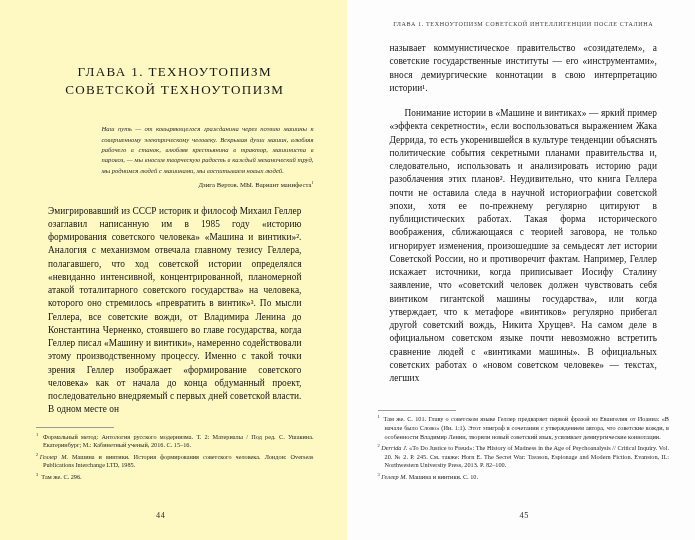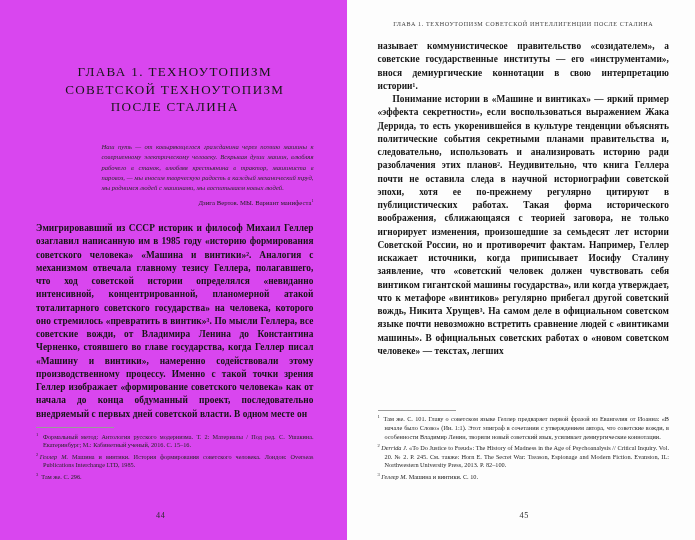--- a/index.html
+++ b/index.html
@@ -19,21 +19,21 @@
     width: 695px;
     height: 540px;
     display: flex;
     background: #ffffff;
   }
   .page {
     position: relative;
     width: 347.5px;
     height: 540px;
     box-sizing: border-box;
-    background: #d946ef;
+    background: #fef9c3;
   }
   .page-left {
     padding: 18px 34px 0 36px;
   }
   .page-right {
     padding: 18px 26px 0 30px;
     background: #fdfdfd;
   }
   
   .running-head {
@@ -89,21 +89,21 @@
     font-size: 9.35px;
     line-height: 13.25px;
     text-align: justify;
     text-justify: inter-word;
     color: #141414;
     letter-spacing: 0.06px;
   }
   .page-right .body-text {
     margin-top: 10px;
   }
-  .body-text p { margin: 0; font-weight: bold; }
+  .body-text p { margin: 12px; }
   .body-text p.indent { text-indent: 15px; }
 
   
   .footnotes {
     position: absolute;
     left: 36px;
     right: 34px;
     bottom: 56px;
     font-size: 6.25px;
     line-height: 8.7px;
@@ -162,21 +162,20 @@
 
 <div class="spread">
 
   <div class="page page-left">
 
     <div class="running-head blank">&nbsp;</div>
 
     <h1 class="chapter-title">
       <span class="tl">ГЛАВА 1. ТЕХНОУТОПИЗМ</span>
       <span class="tl">СОВЕТСКОЙ ТЕХНОУТОПИЗМ</span>
-      <span class="tl">ПОСЛЕ СТАЛИНА</span>
     </h1>
 
     <div class="epigraph">
       <p>Наш путь — от ковыряющегося гражданина через поэзию машины к совершенному электрическому человеку. Вскрывая души машин, влюбляя рабочего в станок, влюбляя крестьянина в трактор, машиниста в паровоз, — мы вносим творческую радость в каждый механический труд, мы роднимся людей с машинами, мы воспитываем новых людей.</p>
       <div class="epigraph-source">
         <span>Дзига Вертов. МЫ. Вариант манифеста</span><sup>1</sup>
       </div>
     </div>
 
     <div class="body-text">

